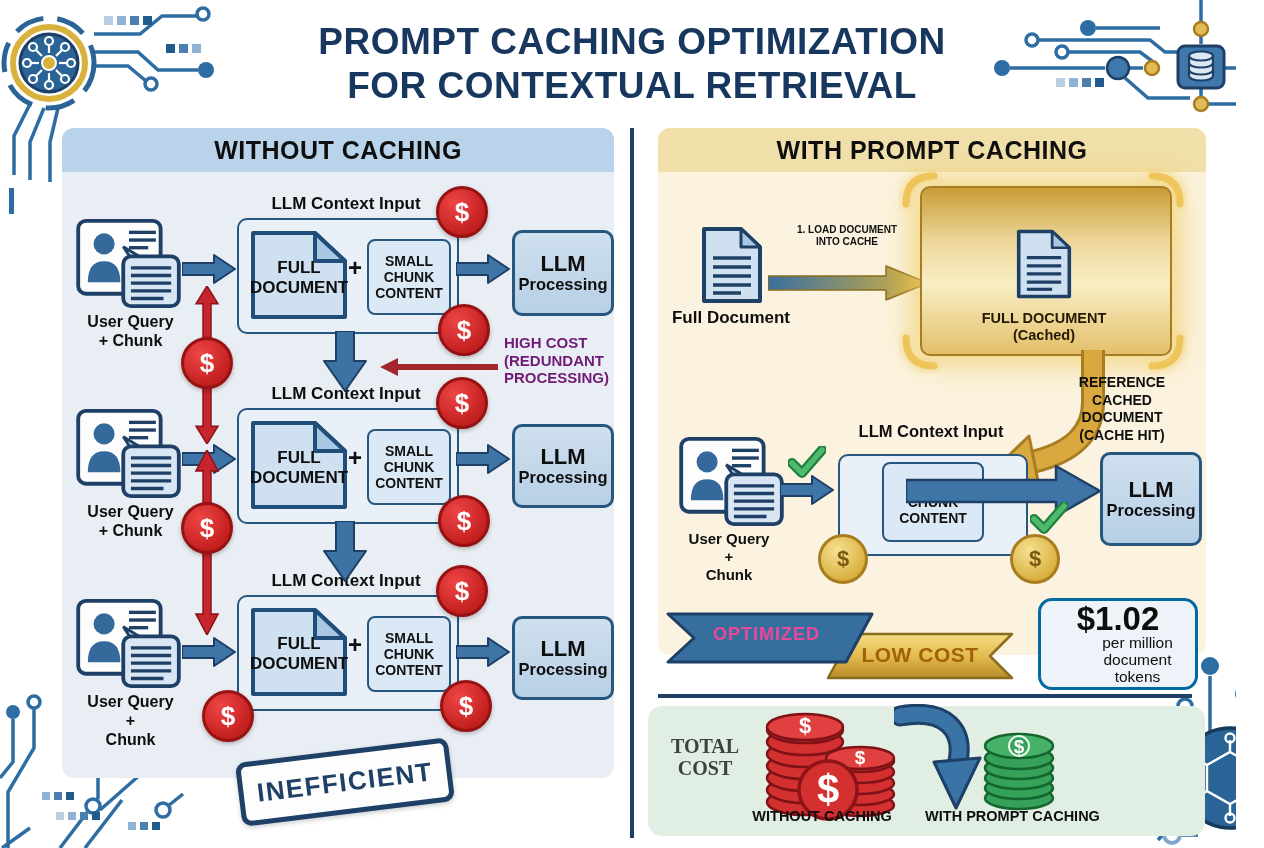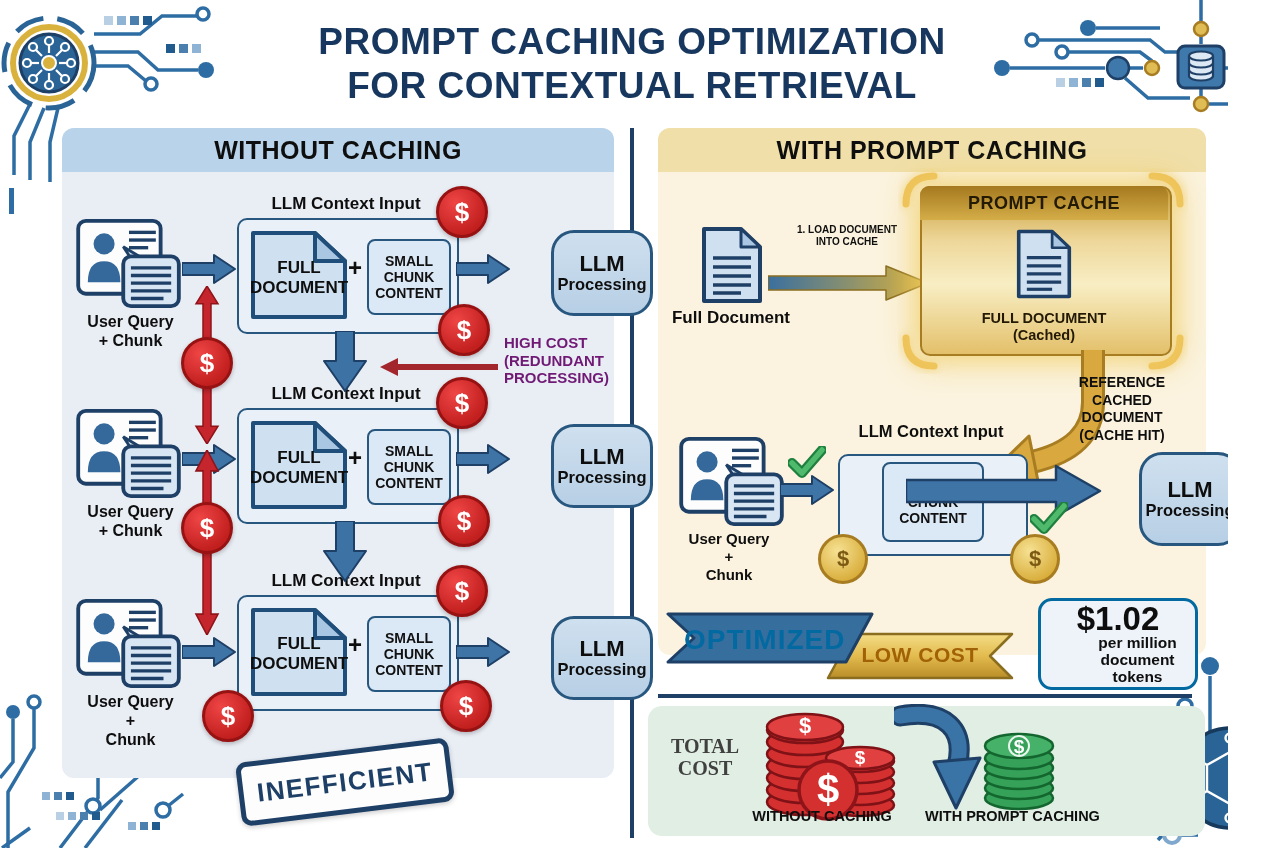--- a/index.html
+++ b/index.html
@@ -1,35 +1,35 @@
 <!DOCTYPE html>
 <html><head>
 <meta charset="utf-8">
 <style>
   html,body{margin:0;padding:0;background:#ffffff;}
   .stage{position:relative;width:1228px;height:848px;background:#ffffff;overflow:hidden;
-         font-family:"Liberation Sans",sans-serif;color:#111;}
+         font-family:"Liberation Sans",sans-serif;color:#111;padding-left:8px;}
   .abs{position:absolute;}
   .pre{white-space:pre-line;}
   
   .title{left:282px;top:20px;width:700px;font-size:37px;font-weight:900;line-height:1.18;
          color:#17375e;letter-spacing:.5px;text-align:center;}
   
   .panel-left{left:62px;top:128px;width:552px;height:650px;background:#e9edf4;border-radius:12px;}
   .panel-right{left:658px;top:128px;width:548px;height:527px;background:#fbf3df;border-radius:12px;}
   .band{height:44px;border-radius:12px 12px 0 0;display:flex;align-items:center;justify-content:center;
         font-size:25px;font-weight:900;color:#0e0e0e;letter-spacing:.5px;}
   .band-left{left:62px;top:128px;width:552px;background:#b9d4ea;}
   .band-right{left:658px;top:128px;width:548px;background:#f0dfa9;}
   
   .ctxbox{background:#eaf0f7;border:2.5px solid #27567e;border-radius:10px;}
   .chunkbox{background:#dbe8f5;border:2.5px solid #27567e;border-radius:8px;display:flex;
             align-items:center;justify-content:center;font-size:14px;font-weight:800;line-height:1.15;text-align:center;}
-  .llmbox{background:linear-gradient(180deg,#cfe0ef,#b7cfe5);border:3px solid #27567e;border-radius:23px;
-          display:flex;flex-direction:column;align-items:center;justify-content:center;margin-left:39px;}
+  .llmbox{background:linear-gradient(180deg,#cfe0ef,#b7cfe5);border:3px solid #27567e;border-radius:10px;
+          display:flex;flex-direction:column;align-items:center;justify-content:center;}
   .llm-t{font-size:22px;font-weight:900;color:#0e0e0e;line-height:1.05;}
   .llm-s{font-size:16.5px;font-weight:700;color:#0e0e0e;}
   .ctxlabel{font-size:17px;font-weight:800;color:#0e0e0e;text-align:center;}
   .userlabel{font-size:16px;font-weight:800;color:#0e0e0e;text-align:center;line-height:1.2;}
   .plus{font-size:24px;font-weight:900;color:#0e0e0e;}
   .doctext{font-size:17px;font-weight:800;text-align:center;line-height:1.15;color:#0e0e0e;}
   
   .badge{width:46px;height:46px;border-radius:50%;
          background:radial-gradient(circle at 35% 30%,#ef4545,#c21f1f 72%);
          border:3px solid #971212;color:#fff;font-weight:900;font-size:26px;
@@ -49,22 +49,22 @@
             background:linear-gradient(180deg,#c79d36,#eed79a 32%,#f8eec4 58%,#e3c06a);
             border:2px solid #a87d22;box-shadow:0 0 30px 6px rgba(240,205,100,.85);}
   .cachehead{left:920px;top:186px;width:248px;height:34px;border-radius:9px 9px 0 0;
              background:linear-gradient(180deg,#a5791f,#d4ad48);display:flex;align-items:center;justify-content:center;
              font-size:18px;font-weight:900;color:#231a03;letter-spacing:.5px;}
   .cachelabel{font-size:14.5px;font-weight:800;color:#241a04;text-align:center;line-height:1.2;}
   .refnote{font-size:14px;font-weight:800;text-align:center;line-height:1.25;color:#0e0e0e;}
   .pricebox{left:1038px;top:598px;width:154px;height:86px;background:#eef3f9;border:3px solid #0369a1;
             border-radius:14px;display:flex;flex-direction:column;align-items:center;justify-content:center;}
   .price{font-size:33px;font-weight:900;color:#0e0e0e;line-height:1;}
-  .pricecap{font-size:15.5px;font-weight:700;color:#0e0e0e;line-height:1.08;text-align:center;margin-left:39px;}
-  .ribbontext-b{font-size:28px;font-weight:800;color:#0369a1;letter-spacing:1px;}
+  .pricecap{font-size:15.5px;font-weight:400;color:#0e0e0e;line-height:1.08;text-align:center;margin-left:39px;}
+  .ribbontext-b{font-size:18px;font-weight:800;color:#ec4899;letter-spacing:1px;text-align:center;}
   .ribbontext-g{font-size:21px;font-weight:800;color:#a16207;letter-spacing:.5px;text-align:center;}
   
   .vdiv{left:630px;top:128px;width:3.5px;height:710px;background:#1e3f66;}
   .hdiv{left:658px;top:694px;width:534px;height:3.5px;background:#1e3f66;}
   
   .summary{left:648px;top:706px;width:557px;height:130px;background:#e0eee4;border-radius:14px;}
   .totalcost{font-size:20px;font-weight:900;color:#404040;line-height:1.08;text-align:center;font-family:Liberation Serif, serif;}
   .reduced{font-size:27px;font-weight:900;color:#237a38;line-height:1.08;text-align:center;}
   .sumcap{font-size:14.5px;font-weight:800;color:#0e0e0e;text-align:center;}
 </style>
@@ -431,21 +431,20 @@
 
   <svg class="abs" style="left:898px;top:168px" width="290" height="206">
     <g fill="none" stroke="#eec258" stroke-width="7" stroke-linecap="round" style="filter:drop-shadow(0 0 5px #f2d584)">
       <path d="M8,36 Q8,8 36,8"></path>
         <path d="M254,8 Q282,8 282,36"></path>
       <path d="M8,170 Q8,198 36,198"></path>
         <path d="M282,170 Q282,198 254,198"></path>
     </g>
   </svg>
   <div class="abs cachebox"></div>
-  <div class="abs cachehead">PROMPT CACHE</div>
   <svg class="abs" style="left:1016px;top:228px" width="56" height="72" viewBox="0 0 62 78">
     <path d="M3,3 H40 L59,21 V75 H3 Z" fill="#cfe0f0" stroke="#1e3f66" stroke-width="4" stroke-linejoin="round"></path>
     <path d="M40,3 V21 H59 Z" fill="#a9c7e2" stroke="#1e3f66" stroke-width="3" stroke-linejoin="round"></path>
     <g stroke="#1e3f66" stroke-width="3.5">
         <line x1="12" y1="32" x2="50" y2="32"></line>
         <line x1="12" y1="41" x2="50" y2="41"></line>
         <line x1="12" y1="50" x2="50" y2="50"></line>
         <line x1="12" y1="59" x2="50" y2="59"></line>
         <line x1="12" y1="67" x2="40" y2="67"></line>
       </g>

